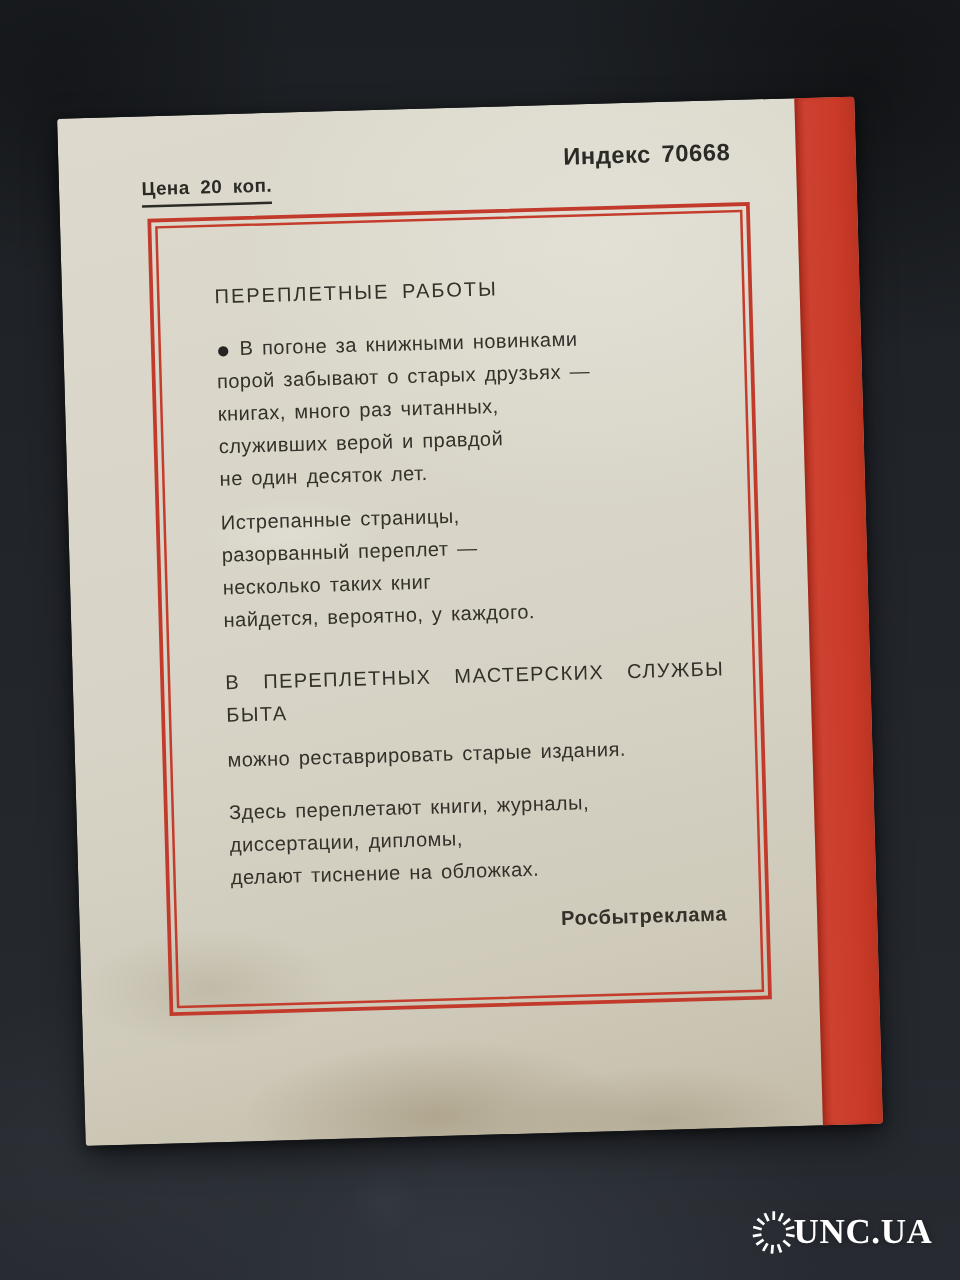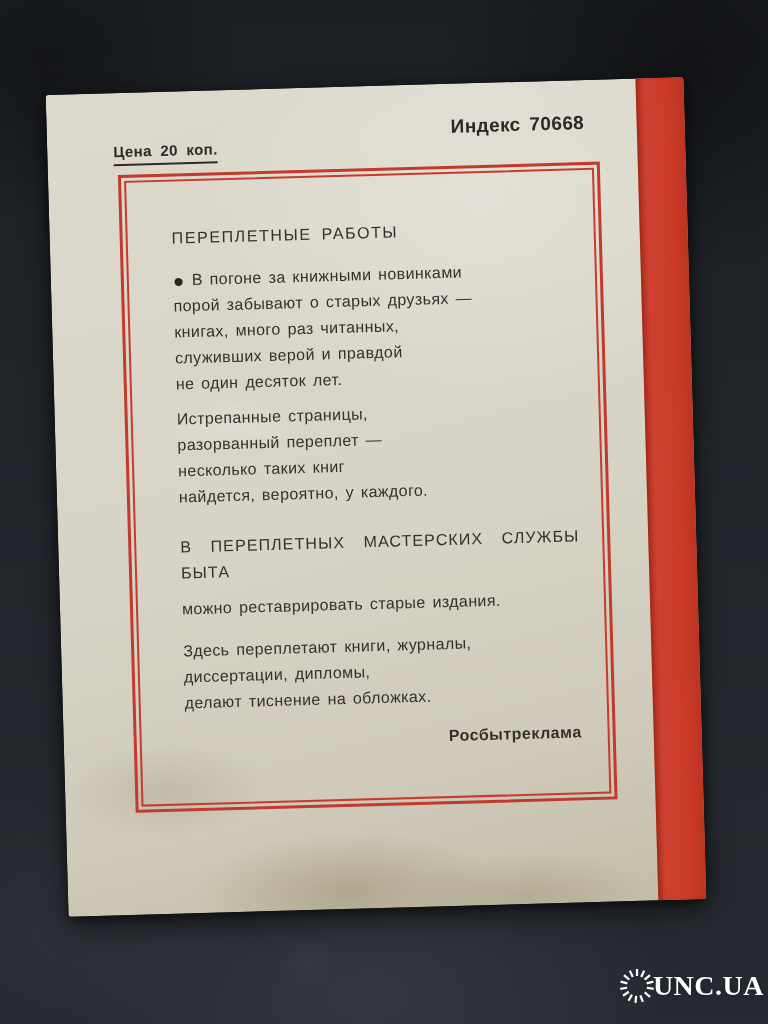--- a/index.html
+++ b/index.html
@@ -87,21 +87,21 @@
   .para2 { margin-top:9px; }
   .subheading { margin-top:24px; letter-spacing:1.1px; word-spacing:13px; }
   .subheading .line2 { word-spacing:2px; }
   .para3 { margin-top:10px; }
   .para4 { margin-top:16px; }
   .signature { margin-top:14px; text-align:right; font-weight:bold; padding-right:4px; letter-spacing:0.5px; }
   .bullet { font-size:19px; line-height:16px; margin-right:7px; vertical-align:-2px; color:#262420; }
 
   
   .watermark {
-    position:absolute; right:4px; bottom:16px;
+    position:absolute; right:22px; bottom:16px;
     display:flex; align-items:center;
     color:#ffffff;
     font-family:"Liberation Serif", serif; font-weight:bold;
     font-size:28px; letter-spacing:0.5px;
     text-shadow:0 0 5px rgba(0,0,0,0.35);
   }
   .watermark svg { margin-right:-6px; }
 </style>
 </head>
 <body>

